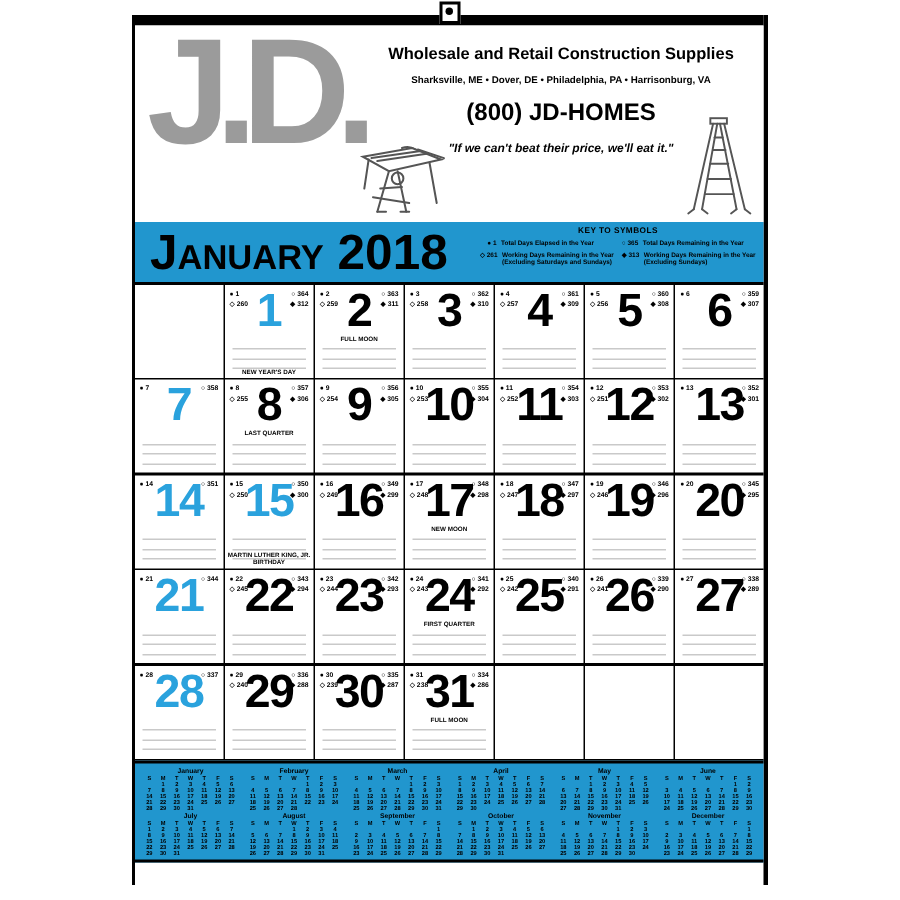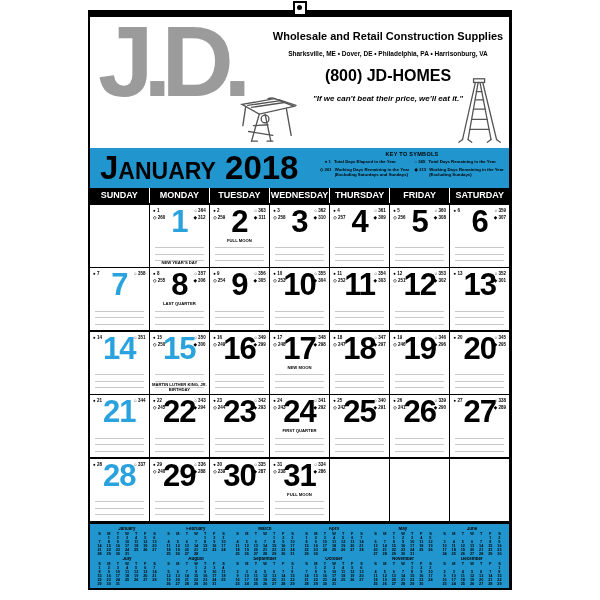--- a/index.html
+++ b/index.html
@@ -15,21 +15,21 @@
   .topbar{height:7px;background:#000;position:relative;}
   .hanger{position:absolute;top:-9px;left:50%;transform:translateX(-50%);
     width:14px;height:15px;background:#fff;border:2px solid #000;box-sizing:border-box;z-index:2;}
   .hanger-dot{display:block;width:5px;height:5px;background:#000;border-radius:50%;margin:2px auto 0;}
   
   .header-ad{position:relative;height:131px;background:#fff;overflow:hidden;}
   .logo-jd{position:absolute;left:8px;top:-8px;font-size:100px;font-weight:700;color:var(--logo-gray);
     letter-spacing:-10px;line-height:1.05;text-align:center;}
   .logo-homes{position:absolute;left:8px;top:82px;font-size:46px;font-weight:700;color:#a8a8a8;
     letter-spacing:0px;line-height:1;}
-  .ad-right{position:absolute;left:178px;top:12px;width:240px;text-align:center;}
+  .ad-right{position:absolute;left:164px;top:12px;width:240px;text-align:center;}
   .tagline{font-size:11px;font-weight:700;line-height:1.3;}
   .locations{font-size:6.5px;font-weight:700;margin-top:7px;}
   .phone{font-size:16px;font-weight:800;margin-top:10px;letter-spacing:0;}
   .slogan{font-size:8px;font-weight:700;font-style:italic;margin-top:9px;}
   .saw{position:absolute;left:146px;top:72px;}
   .ladder{position:absolute;right:6px;top:60px;}
   
   .banner{position:relative;height:40px;background:var(--blue);}
   .month-title{position:absolute;left:10px;top:0px;font-variant:small-caps;
     font-size:33px;font-weight:800;line-height:40px;letter-spacing:0;}
@@ -136,29 +136,20 @@
           <span class="key-label">Working Days Remaining in the Year (Excluding Saturdays and Sundays)</span>
         </div>
         <div class="key-item">
           <span class="key-sym">◆ 313</span>
           <span class="key-label">Working Days Remaining in the Year (Excluding Sundays)</span>
         </div>
       </div>
     </div>
   </div>
 
-  <div class="weekday-row">
-    <div class="wd">SUNDAY</div>
-    <div class="wd">MONDAY</div>
-    <div class="wd">TUESDAY</div>
-    <div class="wd">WEDNESDAY</div>
-    <div class="wd">THURSDAY</div>
-    <div class="wd">FRIDAY</div>
-    <div class="wd">SATURDAY</div>
-  </div>
 
   <div class="calendar-grid">
       <div class="cell"></div>
       <div class="cell">
         <span class="sym sym-tl">● 1</span>
         <span class="sym sym-tr">○ 364</span>
         <span class="sym sym-l2">◇ 260</span>
         <span class="sym sym-r2">◆ 312</span>
         <div class="daynum blue">1</div>
         <div class="lines">

